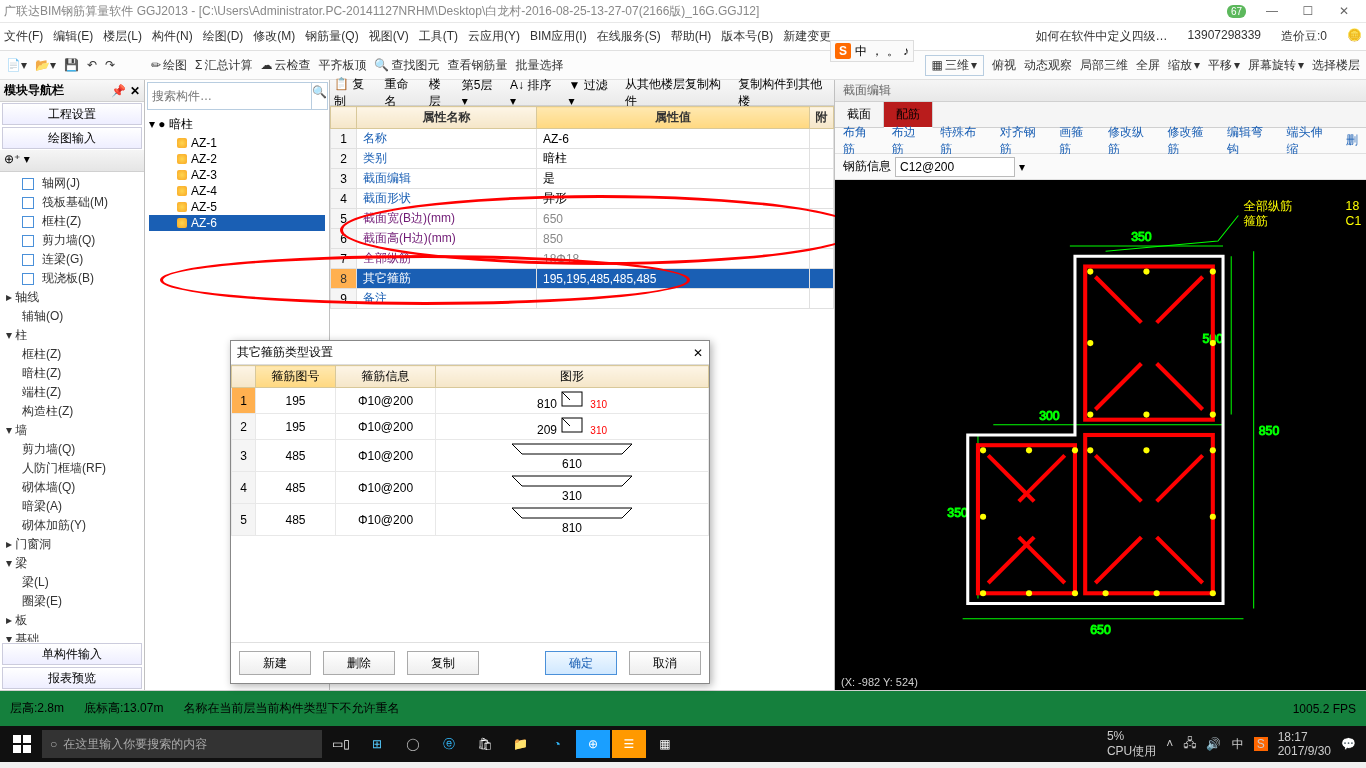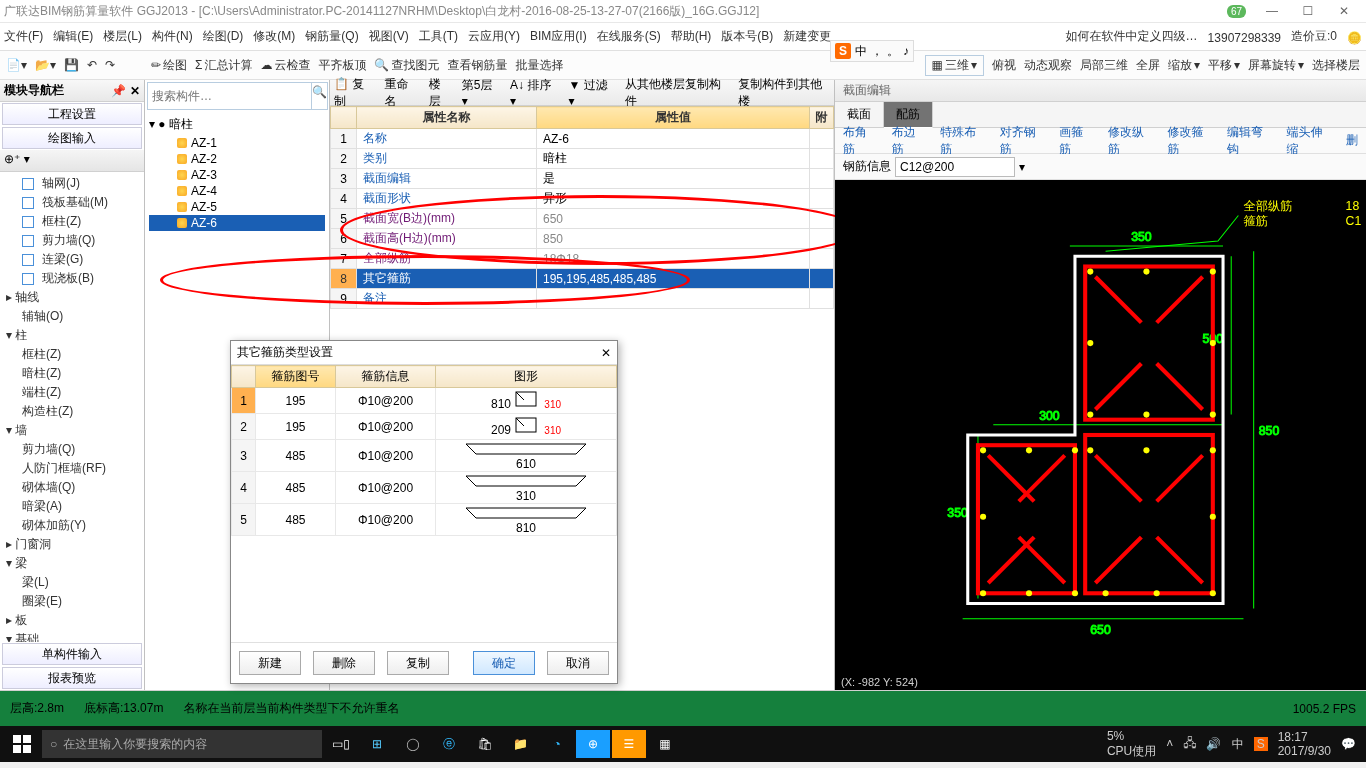--- a/index.html
+++ b/index.html
@@ -3,21 +3,21 @@
 <meta charset="utf-8">
 <style>
 * { box-sizing: border-box; margin: 0; padding: 0; font-family: "Microsoft YaHei", SimSun, sans-serif; font-size: 12px; }
 body { background: #f0f0f0; width: 1366px; height: 768px; overflow: hidden; position: relative; }
 .titlebar { height: 22px; background: #fff; display: flex; align-items: center; padding: 0 4px; color: #888; }
 .titlebar .title { flex: 1; white-space: nowrap; overflow: hidden; }
 .titlebar .wbtn { width: 36px; text-align: center; color: #666; }
 .badge67 { background:#5cb85c;color:#fff;padding:1px 4px;border-radius:6px;font-size:10px;margin-right:8px }
 .menubar { height: 28px; background: #fff; display: flex; align-items: center; padding: 0 4px; gap: 10px; border-top:1px solid #e8e8e8; }
 .menubar span { color:#333;cursor:pointer }
-.menubar .right { margin-left:auto; display:flex; gap:10px; align-items:flex-end }
+.menubar .right { margin-left:auto; display:flex; gap:20px; align-items:flex-start }
 .linkblue { color:#1a5fb4 }
 .toolbar { height: 30px; background:#fcfcfc; display:flex; align-items:center; gap:8px; padding:0 6px; border-top:1px solid #e0e0e0; border-bottom:1px solid #e0e0e0 }
 .toolbar .tbtn { color:#333; display:flex; align-items:center; gap:2px }
 .content { display:flex; height: 610px; }
 .navpanel { width:145px; background:#fff; border-right:1px solid #c0c0c0; display:flex; flex-direction:column }
 .navhead { background: linear-gradient(#f8f8f8,#e8e8e8); height:22px; display:flex;align-items:center;justify-content:space-between;padding:0 4px;font-weight:bold;border-bottom:1px solid #d0d0d0 }
 .navbtn { height:22px; background:linear-gradient(#fff,#eef); border:1px solid #ccd; margin:1px 2px; text-align:center; line-height:20px }
 .navtoolrow { background:linear-gradient(#f5f5f5,#e5e5e5); height:22px; padding:2px 4px; border-bottom:1px solid #d0d0d0 }
 .navtree { flex:1; overflow:auto; padding:2px }
 .navtree .grp { color:#333; padding:1px 0 1px 4px }
@@ -44,29 +44,29 @@
 .propgrid td.idx { width:26px; text-align:center; background:#f5f5f5 }
 .propgrid td.key { color:#1a5fb4; width:180px }
 .propgrid td.key.gray { color:#701a75 }
 .propgrid tr.sel td { background:#1a5fb4; color:#fff }
 .propgrid tr.sel td.idx { background:#ffb050; color:#333 }
 .ellipse { border:3px solid #ff0000; border-radius:50%; position:absolute; pointer-events:none }
 .rightpanel { flex:1; background:#fff; display:flex; flex-direction:column }
 .rtitle { height:22px; background:linear-gradient(#f5f5f5,#e8e8e8); padding:2px 8px; color:#666; border-bottom:1px solid #d0d0d0 }
 .rtabs { height:26px; display:flex; background:#f5f5f5; border-bottom:1px solid #d0d0d0 }
 .rtabs .tab { padding:4px 12px; border-right:1px solid #d0d0d0 }
-.rtabs .tab.active { background:#737373; border-bottom:1px solid #fff; margin-bottom:-1px }
+.rtabs .tab.active { background:#b91c1c; border-bottom:1px solid #fff; margin-bottom:-1px }
 .rtool { height:26px; display:flex; align-items:center; gap:16px; padding:0 8px; background:#fafafa; border-bottom:1px solid #e0e0e0 }
 .rtool span { color:#1a5fb4 }
 .rrow2 { height:26px; display:flex; align-items:center; gap:4px; padding:0 8px; background:#fafafa; border-bottom:1px solid #e0e0e0 }
 .rrow2 input { width:120px; height:20px; border:1px solid #bbb; padding:0 4px }
 .canvas { flex:1; background:#000; position:relative; overflow:hidden }
 .canvas svg { width:100%; height:100% }
 .coord { position:absolute; bottom:2px; left:6px; color:#d0d0d0; font-size:11px }
-.dialog { position:absolute; left:230px; top:340px; width:388px; height:344px; background:#fff; border:1px solid #888; box-shadow:2px 2px 8px rgba(0,0,0,.3); display:flex; flex-direction:column }
+.dialog { position:absolute; left:230px; top:340px; width:480px; height:344px; background:#fff; border:1px solid #888; box-shadow:2px 2px 8px rgba(0,0,0,.3); display:flex; flex-direction:column }
 .dlgtitle { height:24px; display:flex; align-items:center; justify-content:space-between; padding:0 6px; background:#fff; border-bottom:1px solid #ddd }
 .dlgtitle .x { cursor:pointer }
 .dlggrid { flex:1 }
 .dlggrid table { width:100%; border-collapse:collapse }
 .dlggrid th { background:linear-gradient(#fdf5e6,#f5e6c8); border:1px solid #d8c89a; height:22px; font-weight:normal }
 .dlggrid th.hot { background:linear-gradient(#ffe8b0,#ffd880) }
 .dlggrid td { border:1px solid #e8e8e8; height:26px; text-align:center }
 .dlggrid td.idx { width:24px; background:#f5f5f5 }
 .dlggrid td.idx.hot { background:#ffb050 }
 .dlgbtns { display:flex; gap:12px; padding:8px; justify-content:flex-start; border-top:1px solid #e0e0e0 }

